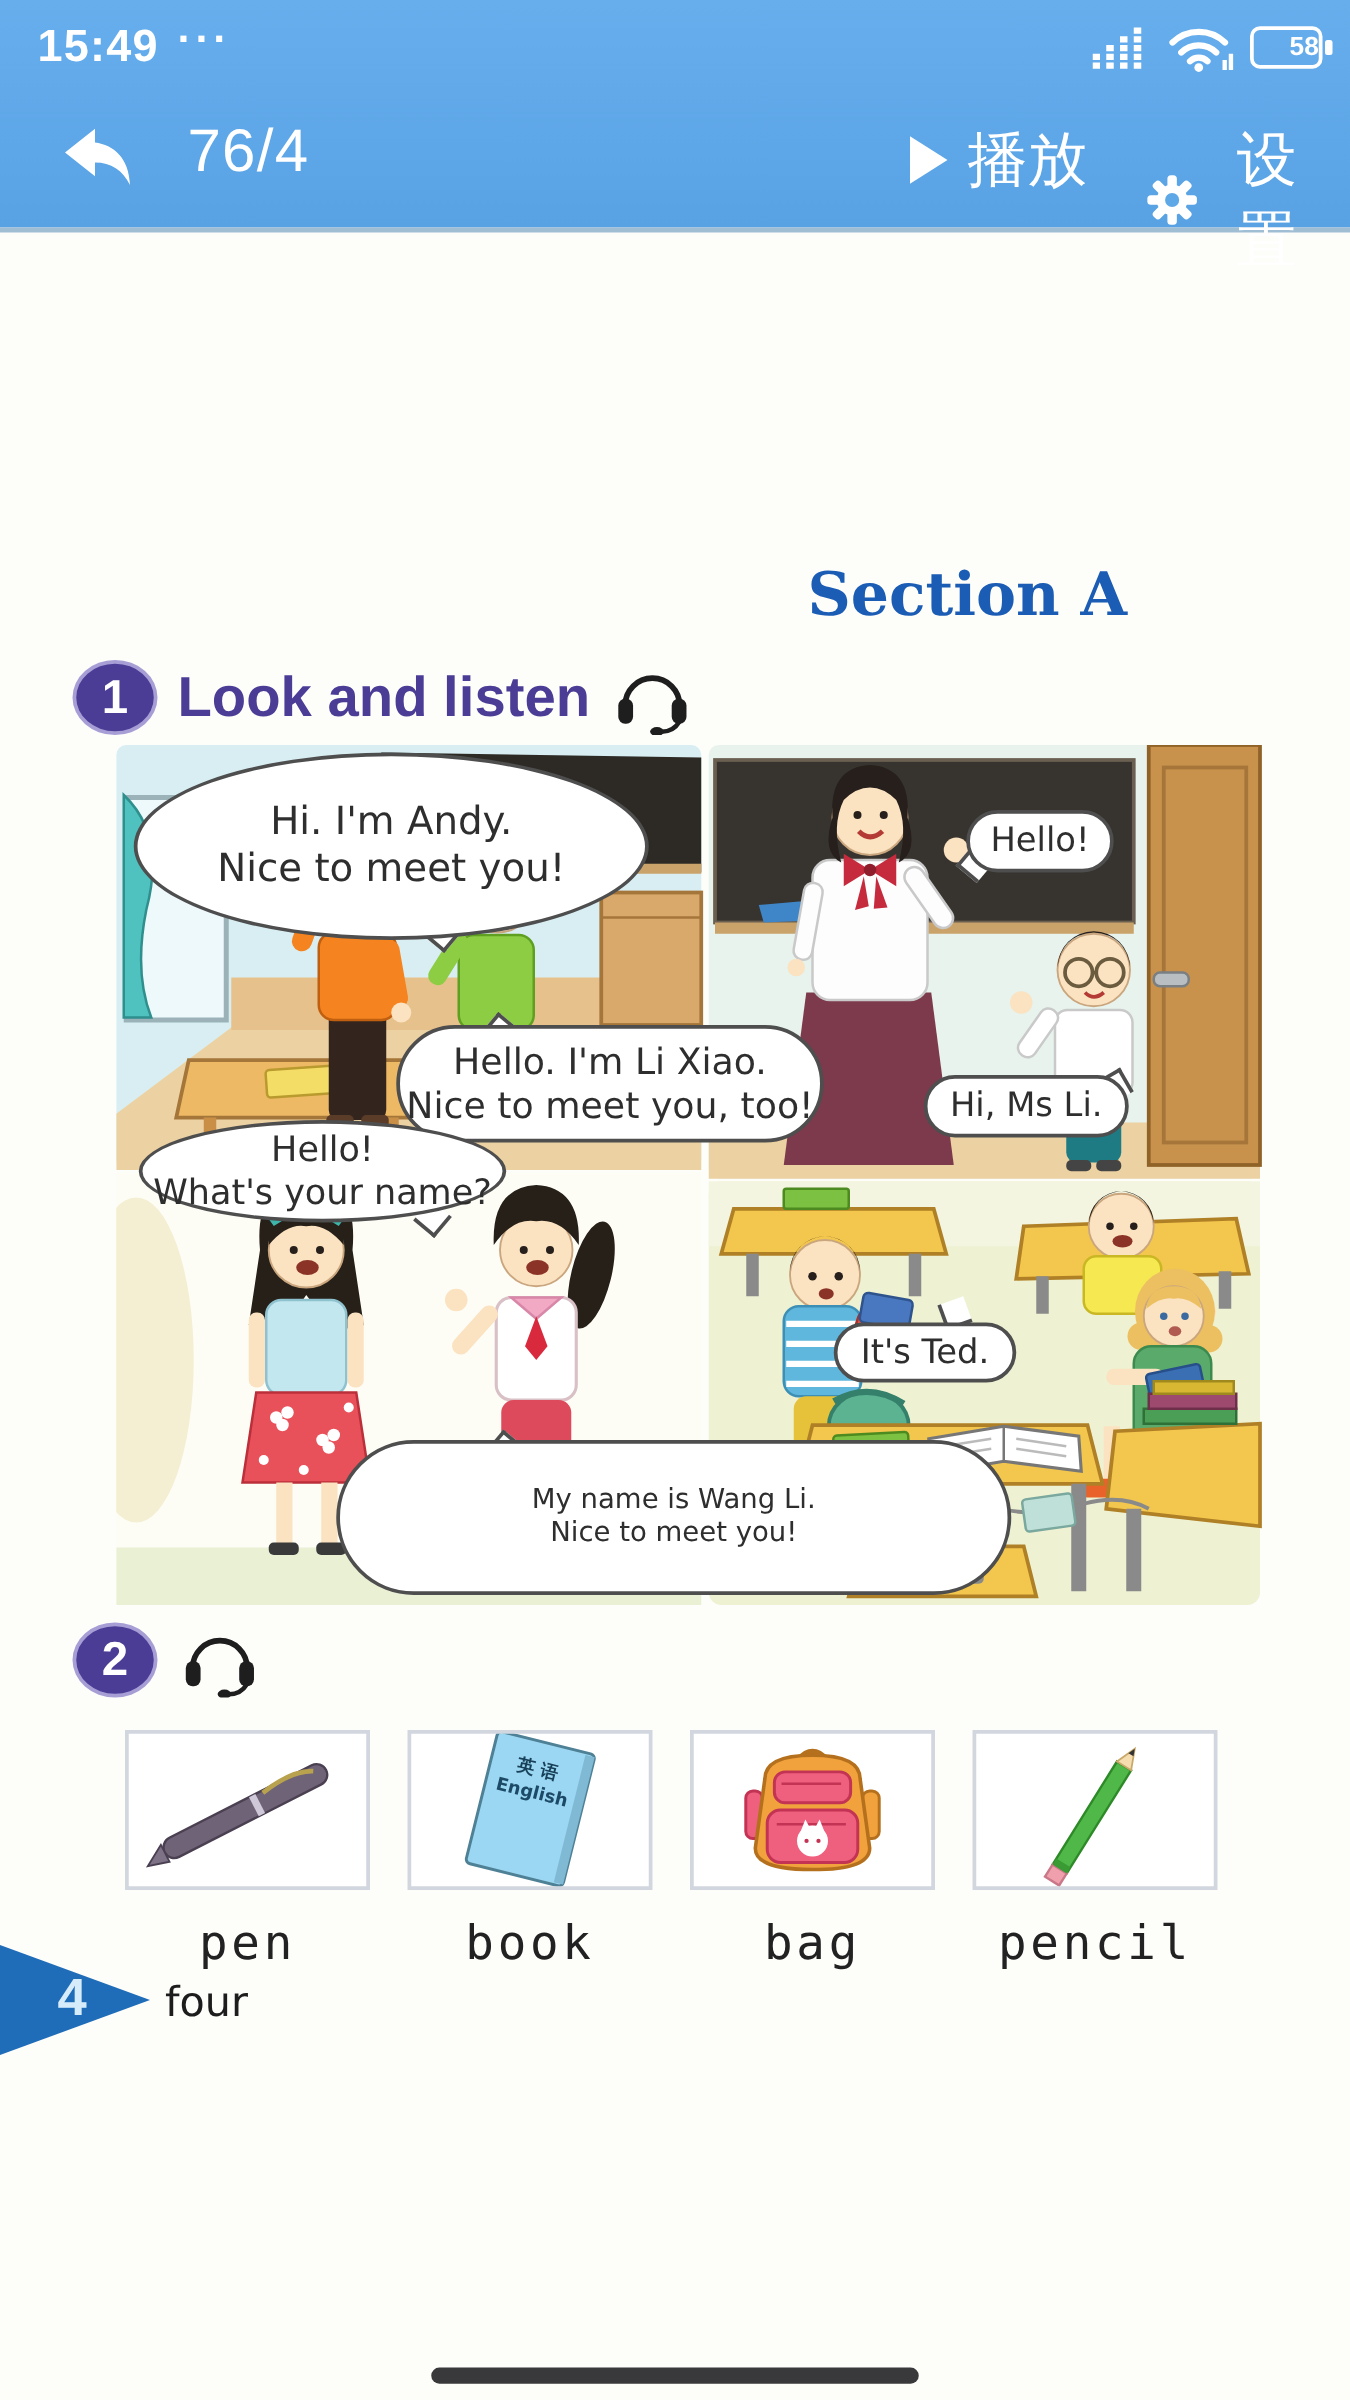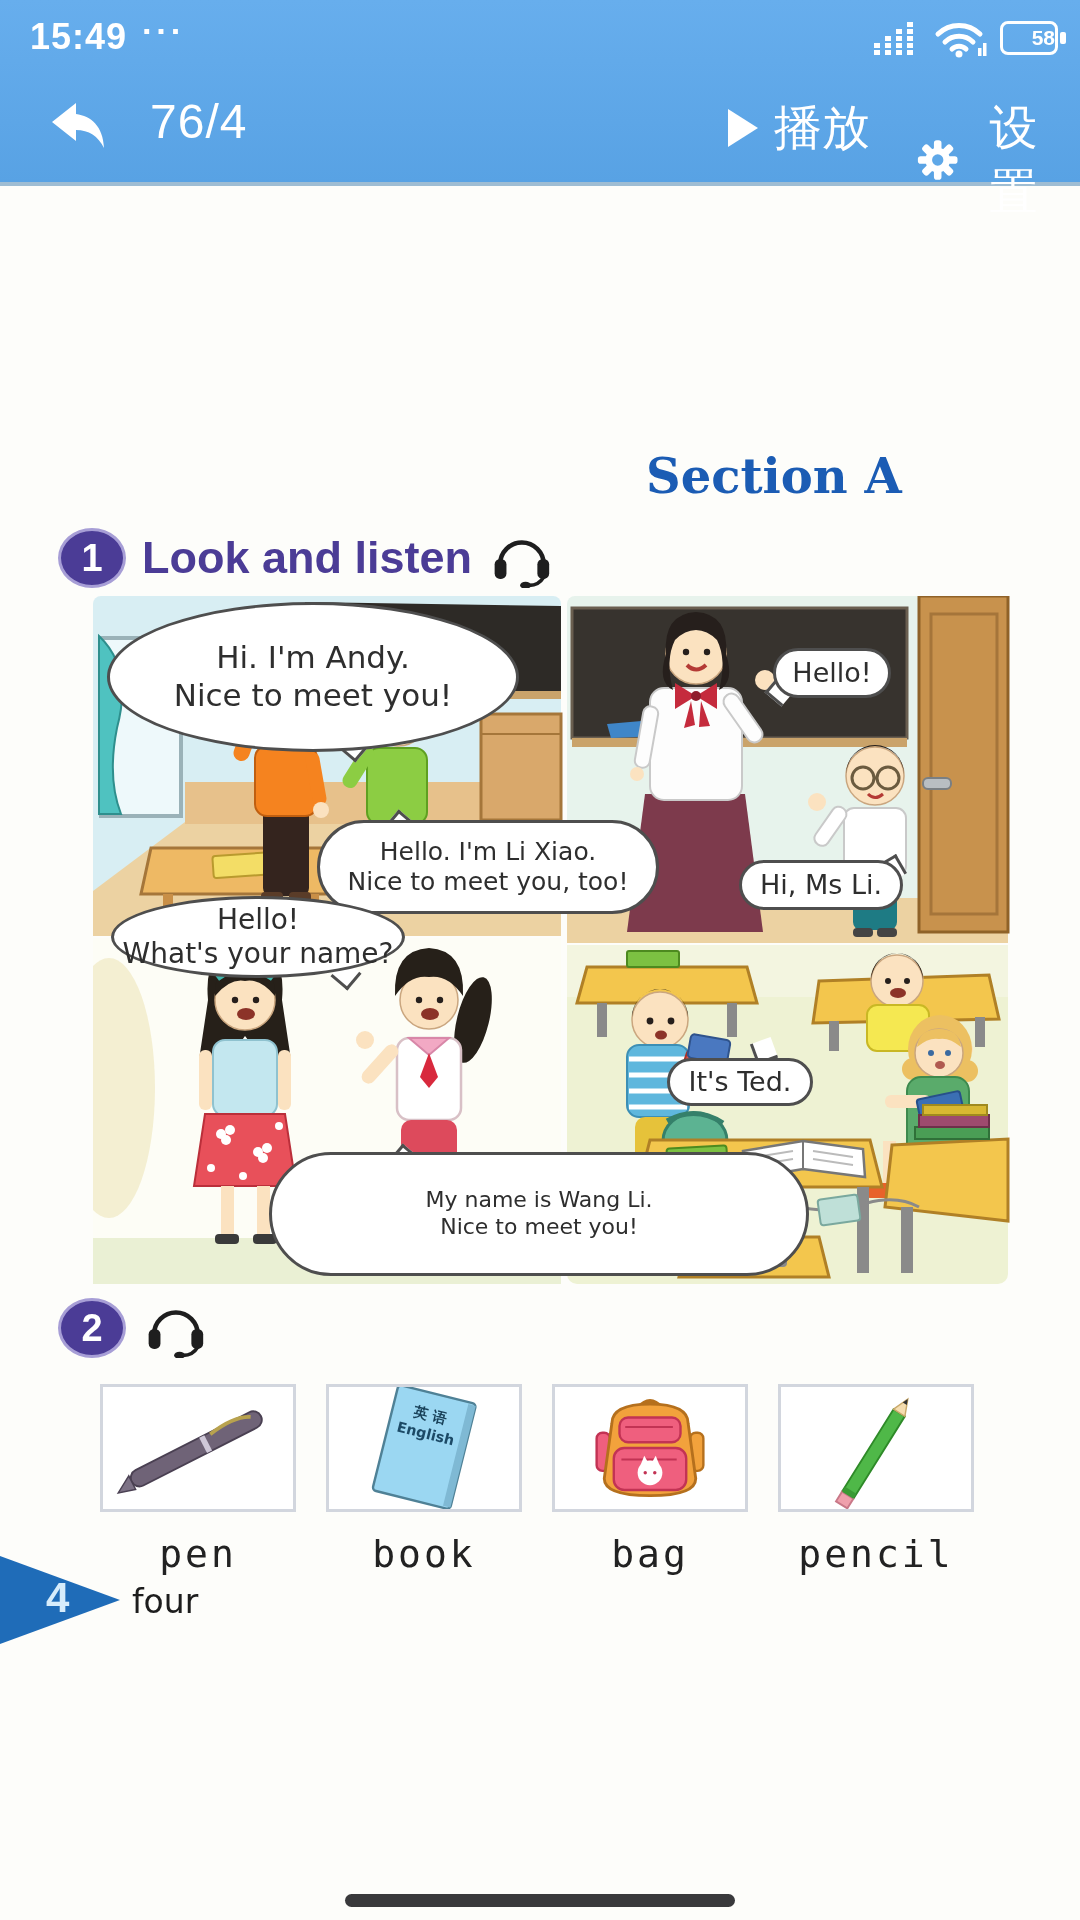--- a/index.html
+++ b/index.html
@@ -384,21 +384,21 @@
       <span>Hi. I'm Andy.</span>
       <span>Nice to meet you!</span>
     </div>
 
     <div class="tail" style="left:676px; top:84px; transform:rotate(130deg);"></div>
     <div class="bubble" style="left:680px; top:52px; width:118px; height:50px; font-size:27px; border-radius:26px;">
       <span>Hello!</span>
     </div>
 
     <div class="tail" style="left:296px; top:218px; transform:rotate(220deg);"></div>
-    <div class="bubble" style="left:224px; top:224px; width:342px; height:94px; font-size:25px; border-radius:48px;">
+    <div class="bubble" style="left:224px; top:224px; width:342px; height:94px; font-size:29px; border-radius:48px;">
       <span>Hello. I'm Li Xiao.</span>
       <span>Nice to meet you, too!</span>
     </div>
 
     <div class="tail" style="left:788px; top:262px; transform:rotate(240deg);"></div>
     <div class="bubble" style="left:646px; top:264px; width:164px; height:50px; font-size:27px; border-radius:26px;">
       <span>Hi, Ms Li.</span>
     </div>
 
     <div class="tail" style="left:242px; top:368px; transform:rotate(40deg);"></div>

